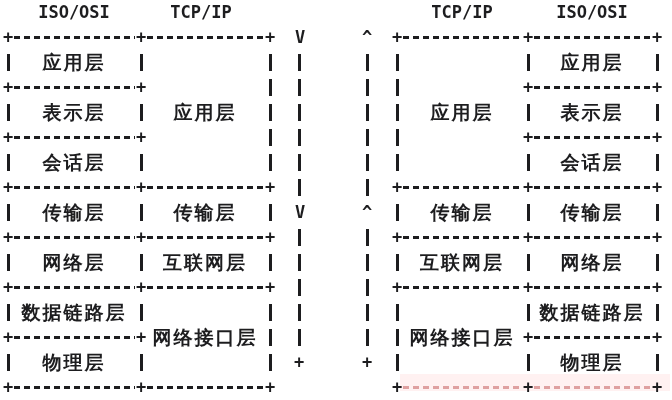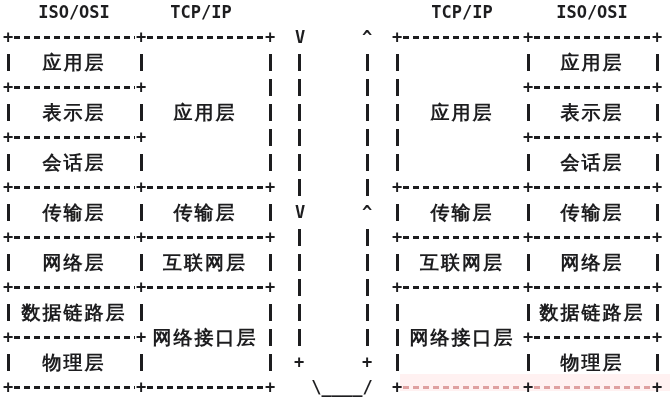--- a/index.html
+++ b/index.html
@@ -198,19 +198,18 @@
     <div class="glyph mono" style="left: 367px; top: 350px;">+</div>
     <div class="vbar" style="left: 396px; top: 354px;"></div>
     <div class="vbar" style="left: 527px; top: 354px;"></div>
     <div class="glyph cjk" style="left: 592px; top: 350px;">物理层</div>
     <div class="vbar" style="left: 656px; top: 354px;"></div>
     <div class="glyph mono" style="left: 8px; top: 375px;">+</div>
     <div class="hdash" style="left: 14px; width: 121px; top: 386px;"></div>
     <div class="glyph mono" style="left: 141px; top: 375px;">+</div>
     <div class="hdash" style="left: 147px; width: 117px; top: 386px;"></div>
     <div class="glyph mono" style="left: 270px; top: 375px;">+</div>
-    <div class="glyph mono" style="left: 342px; top: 375px;">\____/</div>
     <div class="glyph mono" style="left: 397px; top: 375px;">+</div>
     <div class="hdash" style="left: 403px; width: 119px; top: 386px; color: rgb(223, 160, 160);"></div>
     <div class="glyph mono" style="left: 528px; top: 375px;">+</div>
     <div class="hdash" style="left: 534px; width: 117px; top: 386px; color: rgb(223, 160, 160);"></div>
     <div class="glyph mono" style="left: 657px; top: 375px;">+</div>
   </div>
 
 </body></html>

